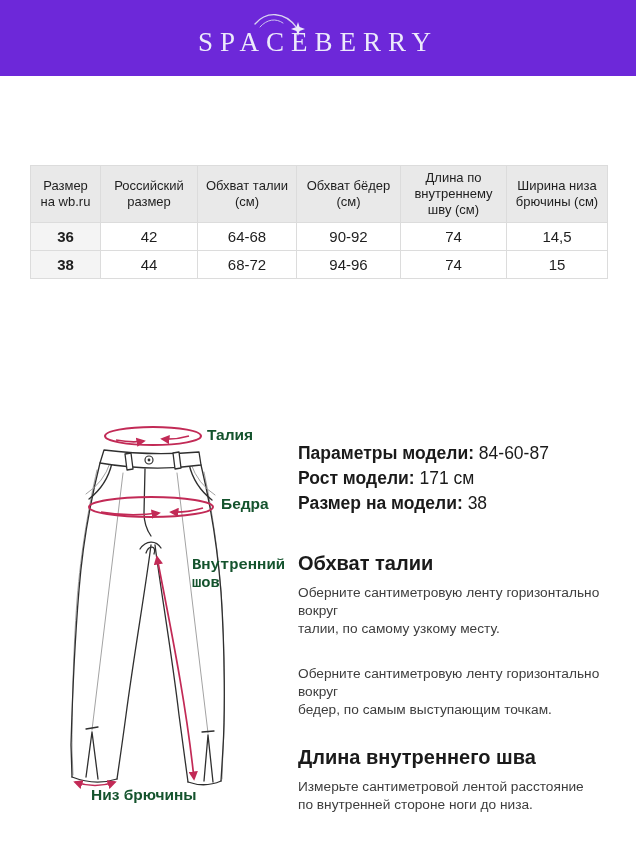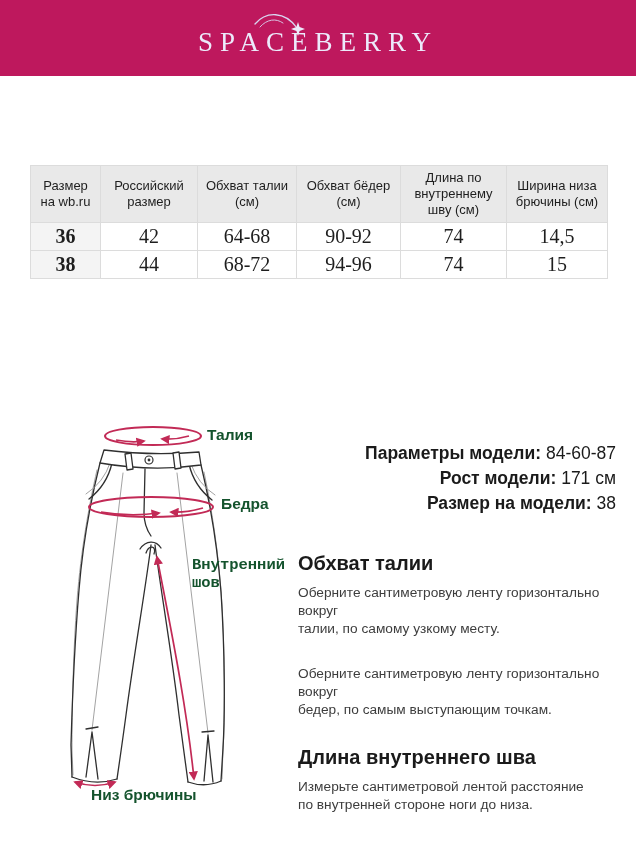--- a/index.html
+++ b/index.html
@@ -6,21 +6,21 @@
   html,body { background:#ffffff; }
   .page {
     position:relative; width:636px; height:848px; margin:0 auto;
     background:#ffffff; overflow:hidden;
     font-family:"Liberation Sans", sans-serif; color:#1e1e1e;
   }
 
   
   .header {
     position:absolute; left:0; top:0; width:636px; height:76px;
-    background:#be185d; display:flex; align-items:center; justify-content:center;
+    background:#6d28d9; display:flex; align-items:center; justify-content:center;
   }
   .logo {
     position:relative;
     font-family:"Liberation Serif", serif;
     font-size:27px; font-weight:400; letter-spacing:7px;
     color:#eceafb; padding-top:8px;
   }
   .star-swoosh { position:absolute; left:252px; top:9px; width:58px; height:30px; }
 
   
@@ -29,37 +29,37 @@
     border-collapse:collapse; table-layout:fixed;
   }
   .size-table th, .size-table td {
     border:1px solid #dcdcdc; text-align:center; vertical-align:middle;
   }
   .size-table th {
     background:#e9e9e9; height:53px; font-weight:400;
     font-size:13px; line-height:16px; color:#1e1e1e; padding:4px 6px;
   }
   .size-table td {
-    background:#ffffff; height:28px; font-size:20px; color:#1e1e1e;font-family:Liberation Serif, serif;
+    background:#ffffff; height:28px; font-size:15px; color:#1e1e1e;
   }
   .size-table td.first { background:#f4f4f4; font-weight:600; }
 
   
   .diagram-svg { position:absolute; left:28px; top:410px; width:240px; height:415px; }
   .diagram-label {
     position:absolute; font-size:15.5px; font-weight:700; color:#14532d; line-height:18px;
   }
   .label-waist  { left:207px; top:426px; }
   .label-hips   { left:221px; top:495px; }
   .label-inseam { left:192px; top:556px; width:102px;font-family:Liberation Mono, monospace; }
   .label-hem    { left:75px;  top:786px;margin-left:16px; }
 
   
   .info-col { position:absolute; left:298px; top:441px; width:318px; }
-  .param-line { font-size:17.5px; line-height:25px; color:#1a1a1a;text-align:right; }
+  .param-line { font-size:17.5px; line-height:25px; color:#1a1a1a; }
   .param-label { font-weight:700; }
   .param-value { font-weight:400; }
   .section { margin-top:27px; }
   .section.first-section { margin-top:36px; }
   .section-title { font-size:20px; font-weight:700; color:#1a1a1a; margin-bottom:9px; }
   .section-body {
     font-size:13.7px; line-height:18px; color:#3d3d3d; white-space:pre-line;
   }
 
   svg .ln   { fill:none; stroke:#2f2f2f; stroke-width:1.3; stroke-linecap:round; stroke-linejoin:round; }

